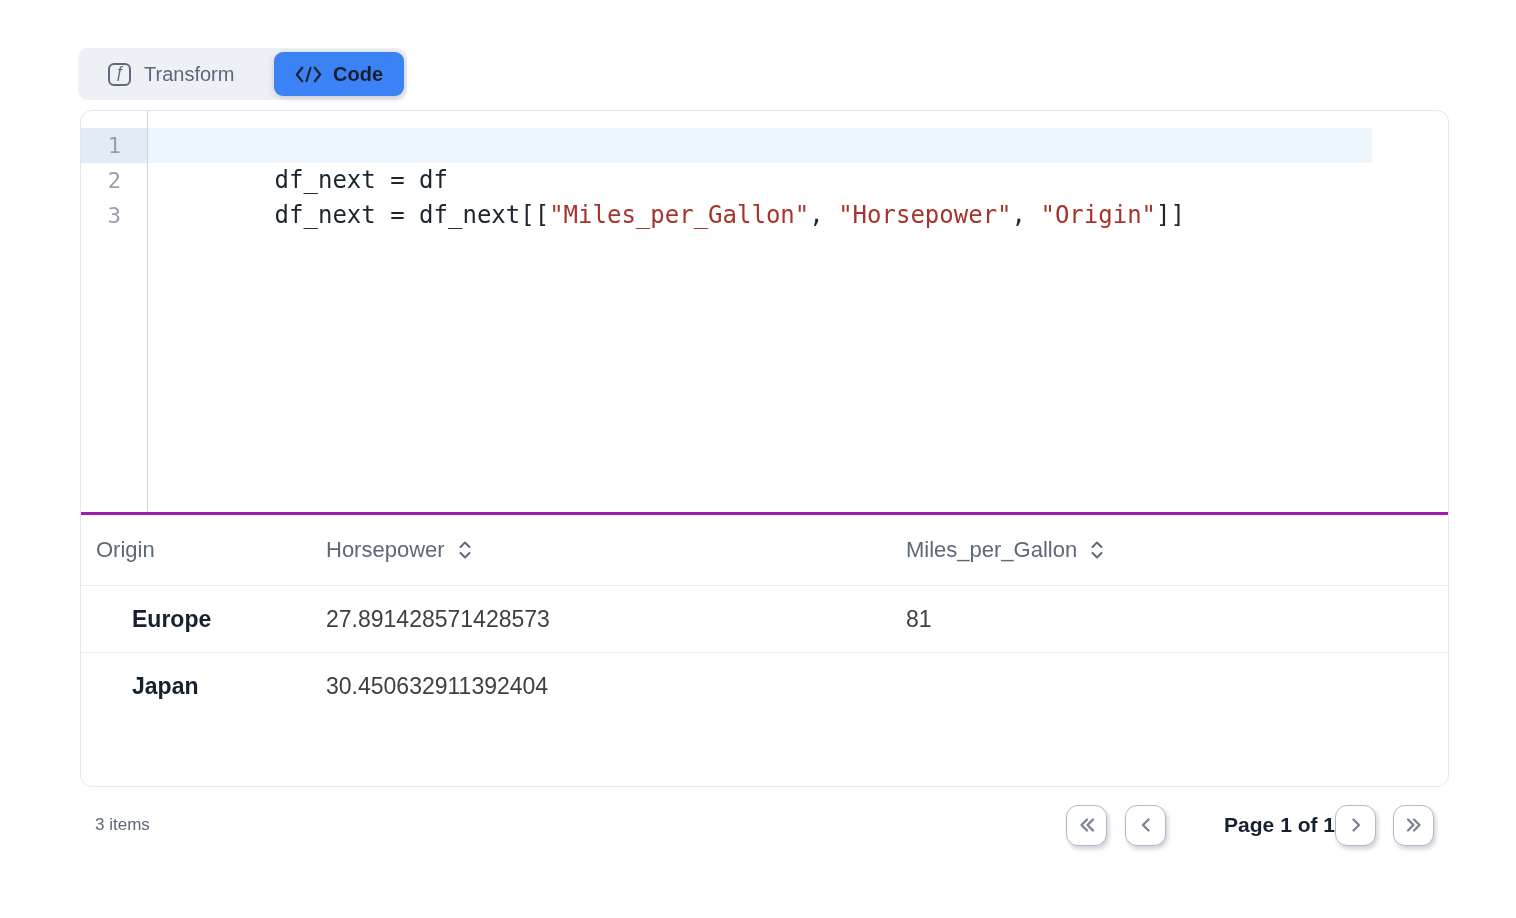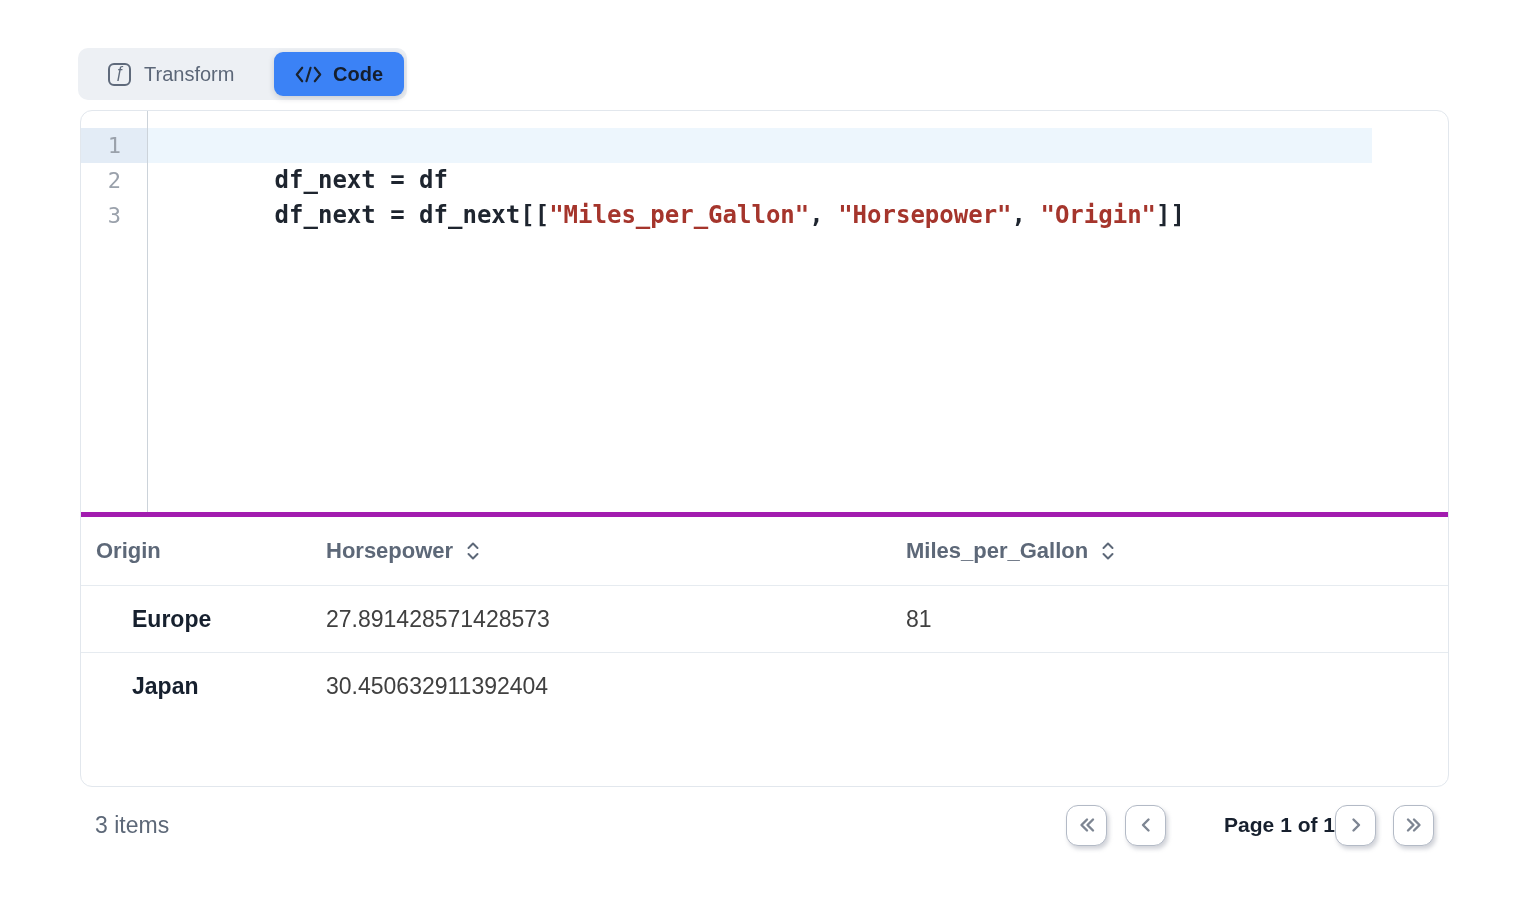--- a/index.html
+++ b/index.html
@@ -63,48 +63,47 @@
     height: 35px; line-height: 35px;
     text-align: right; padding-right: 26px;
     color: #9aa1ab; font-size: 22px;
   }
   .gutter-num.active { background: #e3ecf6; }
   .code-lines { flex: 1; padding-top: 17px; }
   .code-line {
     height: 35px; line-height: 35px;
     padding-left: 11px; margin-right: 76px;
     white-space: pre;
-    font-weight: bold;
   }
   .code-line.active { background: #edf6fd; }
   .tok-plain  { color: #1e252f; }
   .tok-string { color: #a5352c; }
 
   
   .grid-cols {
     display: grid; grid-template-columns: 230px 580px 1fr;
     align-items: center; padding-left: 15px;
   }
   .table-header {
-    height: 73px; border-top: 5px solid #a21caf;
-    color: #5d6878; font-size: 22px; font-weight: 700;
+    height: 73px; border-top: 3px solid #a21caf;
+    color: #5d6878; font-size: 22px; font-weight: 400;
   }
   .th-cell { display: flex; align-items: center; gap: 13px; }
   .sort-icon { display: inline-flex; cursor: pointer; }
   .table-row { height: 67px; border-top: 1px solid #e6ebf0; font-size: 23px; }
   .cell-origin { font-weight: 700; color: #16202e; margin-left: 36px; }
   .cell-val { color: #404040; }
 
   
   .footer {
     position: absolute; left: 80px; top: 800px;
     width: 1369px; height: 50px;
     display: flex; align-items: center;
   }
-  .items-count { margin-left: 15px; font-size: 23px; color: #5d6878; }
+  .items-count { margin-left: 15px; font-size: 17px; color: #5d6878; }
   .pager { margin-left: auto; margin-right: 15px; display: flex; align-items: center; }
   .pg-btn {
     width: 41px; height: 41px;
     border: 1.5px solid #b3bac6; border-radius: 12px;
     background: #fff;
     box-shadow: 2px 3px 4px rgba(150,156,168,0.45);
     display: flex; align-items: center; justify-content: center;
     cursor: pointer; padding: 0;
   }
   .pg-gap-sm { margin-left: 18px; }

